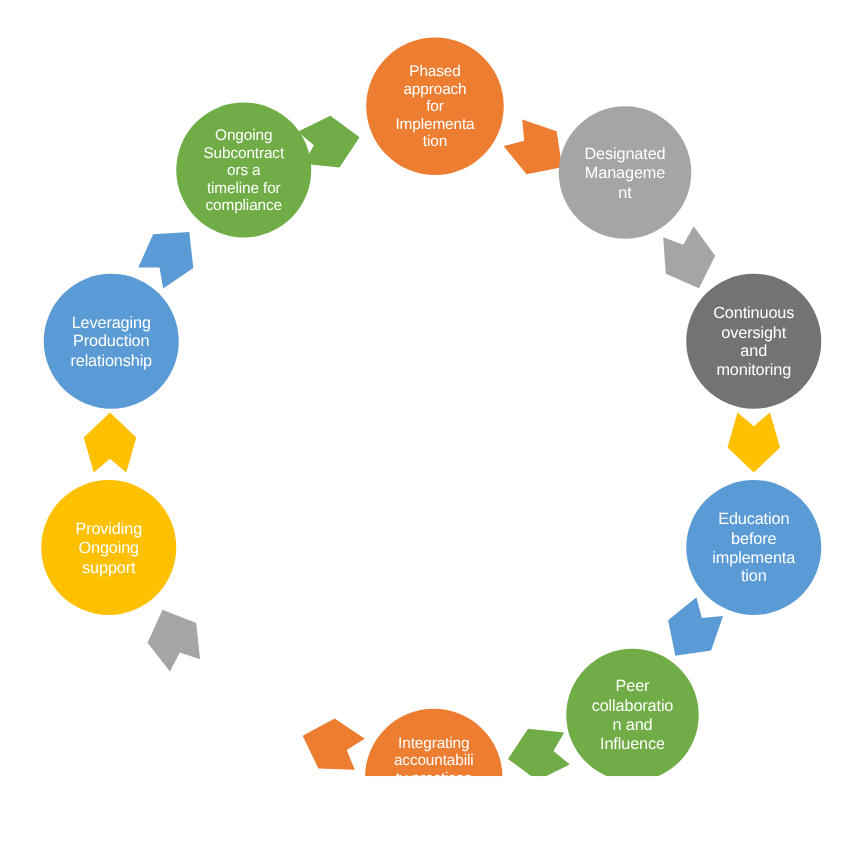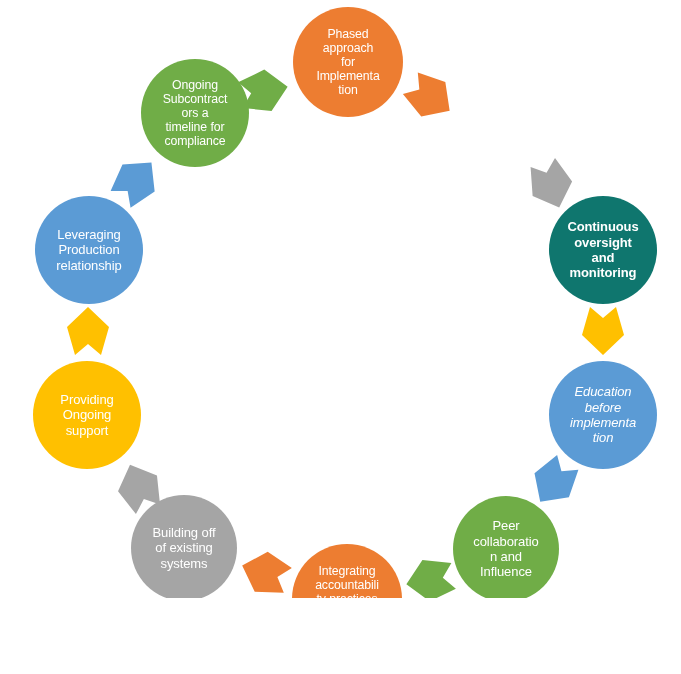--- a/index.html
+++ b/index.html
@@ -47,21 +47,21 @@
     display: block;
   }
   .arrow svg {
     display: block;
     overflow: visible;
   }
 </style>
 </head>
 <body>
 
-<div id="diagram-canvas" style="width: 681px; height: 598px; background: rgb(255, 255, 255);">
+<div id="diagram-canvas" style="width: 681px; height: 598px; background: rgb(255, 255, 255); margin-top: 23px;">
     <div class="arrow" style="left: 404px; top: 74px; width: 52px; height: 46px; transform: rotate(35deg);">
       <svg width="52" height="46" viewBox="0 0 52 46">
         <path d="M 2 10 L 30 2 L 50 23 L 30 44 L 2 36 L 13 23 Z" fill="#ED7D31"></path>
       </svg>
     </div>
     <div class="arrow" style="left: 525px; top: 162px; width: 52px; height: 46px; transform: rotate(70deg);">
       <svg width="52" height="46" viewBox="0 0 52 46">
         <path d="M 2 10 L 30 2 L 50 23 L 30 44 L 2 36 L 13 23 Z" fill="#A5A5A5"></path>
       </svg>
     </div>
@@ -105,49 +105,49 @@
         <path d="M 2 10 L 30 2 L 50 23 L 30 44 L 2 36 L 13 23 Z" fill="#70AD47"></path>
       </svg>
     </div>
     <div class="node" style="left: 293px; top: 7px; width: 110px; height: 110px; background: rgb(237, 125, 49);">
       <span class="node-label small">Phased
 approach
 for
 Implementa
 tion</span>
     </div>
-    <div class="node" style="left: 549px; top: 196px; width: 108px; height: 108px; background: #0f766e; font-weight: bold;">
+    <div class="node" style="left: 447px; top: 62px; width: 106px; height: 106px; background: rgb(165, 165, 165);">
+      <span class="node-label">Designated
+Manageme
+nt</span>
+    </div>
+    <div class="node" style="left: 549px; top: 196px; width: 108px; height: 108px; background: #737373;">
       <span class="node-label">Continuous
 oversight
 and
 monitoring</span>
     </div>
-    <div class="node" style="left: 549px; top: 361px; width: 108px; height: 108px; background: rgb(91, 155, 213); font-style: italic;">
+    <div class="node" style="left: 549px; top: 361px; width: 108px; height: 108px; background: rgb(91, 155, 213);">
       <span class="node-label">Education
 before
 implementa
 tion</span>
     </div>
     <div class="node" style="left: 453px; top: 496px; width: 106px; height: 106px; background: rgb(112, 173, 71); justify-content: center;">
       <span class="node-label">Peer
 collaboratio
 n and
 Influence</span>
     </div>
     <div class="node" style="left: 292px; top: 544px; width: 110px; height: 110px; background: rgb(237, 125, 49);">
       <span class="node-label small">Integrating
 accountabili
 ty practices
 into
 operations</span>
-    </div>
-    <div class="node" style="left: 131px; top: 495px; width: 106px; height: 106px; background: rgb(165, 165, 165);">
-      <span class="node-label">Building off
-of existing
-systems</span>
     </div>
     <div class="node" style="left: 35px; top: 196px; width: 108px; height: 108px; background: rgb(91, 155, 213);">
       <span class="node-label">Leveraging
 Production
 relationship</span>
     </div>
     <div class="node" style="left: 33px; top: 361px; width: 108px; height: 108px; background: rgb(255, 192, 0);">
       <span class="node-label">Providing
 Ongoing
 support</span>

